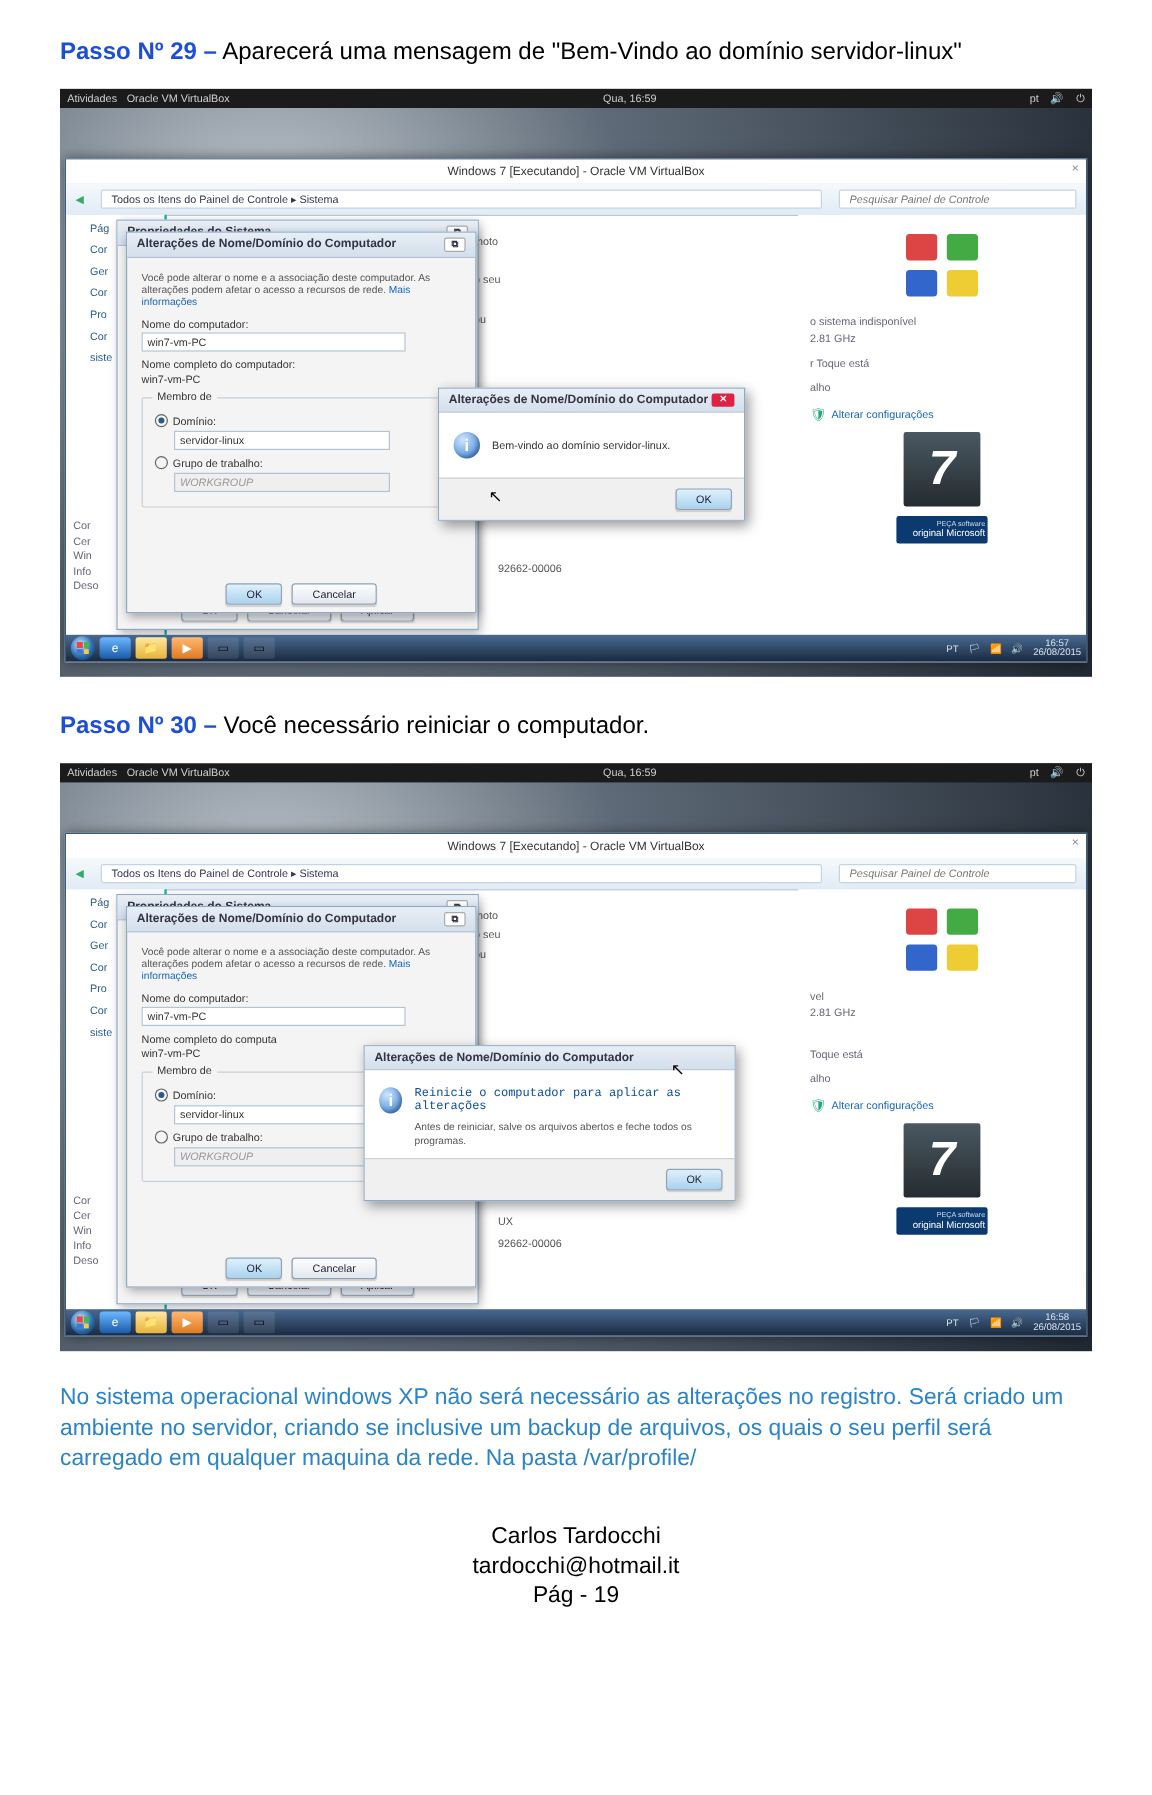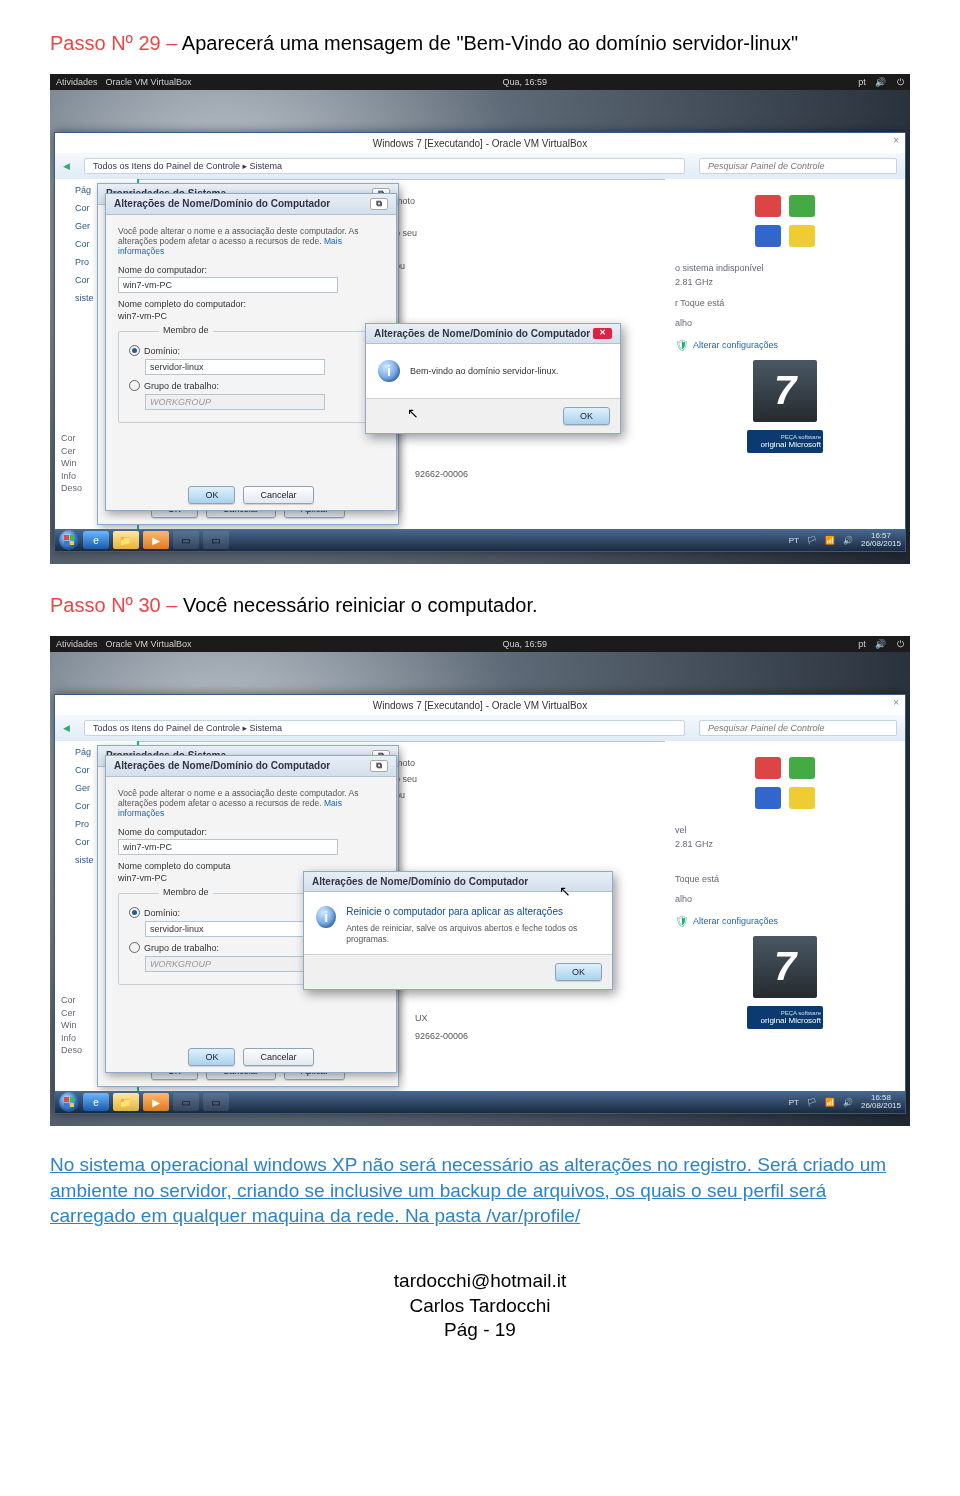--- a/index.html
+++ b/index.html
@@ -8,28 +8,27 @@
     background: #fff;
     width: 960px;
     padding: 30px 50px 40px 50px;
     box-sizing: border-box;
   }
   .step-heading {
     font-size: 20px;
     margin-bottom: 18px;
     line-height: 1.3;
   }
-  .step-heading .label { color: #ef4444; font-weight: normal; }
+  .step-heading .label { color: #1d4ed8; font-weight: bold; }
   .step-heading .rest  { color: #000; }
   .body-note {
     font-size: 19px;
     color: #2b84c8;
     line-height: 1.35;
     margin: 26px 0 40px 0;
-    text-decoration: underline;
   }
   .footer {
     text-align: center;
     font-size: 19px;
     line-height: 1.3;
     color: #000;
     margin-top: 30px;
   }
   
   .screenshot {
@@ -120,21 +119,21 @@
   
   .namech {
     position:absolute; left:50px; top:40px; width:290px; height:316px;
     background:#f4f4f4; border:1px solid #8faac6; box-shadow:2px 3px 8px rgba(0,0,0,0.35);
   }
   .namech .inner { position:absolute; left:0; right:0; top:22px; bottom:34px; padding:10px 12px; font-size:9px; color:#444;}
   .namech .desc { font-size:8.5px; color:#555; line-height:1.2; margin-bottom:8px;}
   .field-label { font-size:9px; color:#333; margin-top:6px;}
   .txtfield { background:#fff; border:1px solid #b5c4d3; width:210px; padding:2px 4px; font-size:9px; color:#333; margin-top:2px;}
   .groupbox { border:1px solid #c5cfd8; border-radius:2px; padding:8px 10px 10px 10px; margin-top:10px; position:relative;}
-  .groupbox .legend { position:absolute; top:-7px; left:8px; background:#f4f4f4; font-size:9px; color:#333; padding:0 4px;margin-left:32px;}
+  .groupbox .legend { position:absolute; top:-7px; left:8px; background:#f4f4f4; font-size:9px; color:#333; padding:0 4px;}
   .radio { display:flex; align-items:flex-end; gap:4px; margin-top:5px; font-size:9px; color:#333;}
   .rdot { width:9px; height:9px; border:1px solid #666; border-radius:50%; display:inline-flex; align-items:center; justify-content:center;}
   .rdot .fill { width:5px; height:5px; background:#2a5a8a; border-radius:50%;}
   .subfield { background:#fff; border:1px solid #b5c4d3; width:170px; padding:2px 4px; font-size:9px; color:#333; margin:3px 0 2px 16px;}
   .subfield.dis { background:#efefef; color:#999;font-style:italic;}
   
   .modal {
     position:absolute; left:310px; top:170px; width:254px;
     background:#f4f4f4; border:1px solid #8faac6; box-shadow:3px 4px 10px rgba(0,0,0,0.4);
   }
@@ -145,21 +144,21 @@
     width:22px; height:22px; border-radius:50%; background:radial-gradient(circle at 35% 30%, #cfe6ff, #2a77d0);
     color:#fff; font-weight:bold; font-size:14px; display:flex; align-items:center; justify-content:center;
     box-shadow:inset -2px -2px 3px rgba(0,0,0,0.25);
   }
   
   .modal2 {
     position:absolute; left:248px; top:156px; width:308px;
     background:#f4f4f4; border:1px solid #8faac6; box-shadow:3px 4px 10px rgba(0,0,0,0.4);
   }
   .modal2 .mbody2 { display:flex; align-items:flex-start; gap:10px; padding:14px 12px 10px 12px; background:#fff;}
-  .modal2 .headline { font-size:10px; color:#0a4da2; font-weight:normal;}
+  .modal2 .headline { font-size:10px; color:#0a4da2; font-weight:normal;font-family:Liberation Mono, monospace;}
   .modal2 .sub { font-size:8.5px; color:#555; margin-top:6px; line-height:1.25;}
   .modal2 .mbtn { display:flex; justify-content:flex-end; padding:8px 10px; background:#f0f0f0; border-top:1px solid #d0d0d0;}
   .cursor { position:absolute; font-size:14px; color:#000; text-shadow:0 0 2px #fff; pointer-events:none;}
   
   .taskbar {
     position:absolute; left:0; right:0; bottom:0; height:22px;
     background:linear-gradient(#4a6a92,#1a2a40); display:flex; align-items:center;
     justify-content:space-between; padding:0 4px;
   }
   .taskbar-left { display:flex; align-items:center; gap:4px;}
@@ -542,16 +541,16 @@
           <div>26/08/2015</div>
         </div>
       </div>
     </div>
   </div>
 </div>
 
 <div class="body-note">No sistema operacional windows XP não será necessário as alterações no registro. Será criado um ambiente no servidor, criando se inclusive um backup de arquivos, os quais o seu perfil será carregado em qualquer maquina da rede. Na pasta /var/profile/</div>
 
 <div class="footer">
+  <div>Carlos Tardocchi</div>
   <div>tardocchi@hotmail.it</div>
-  <div>Carlos Tardocchi</div>
   <div>Pág - 19</div>
 </div>
 
 </body></html>

